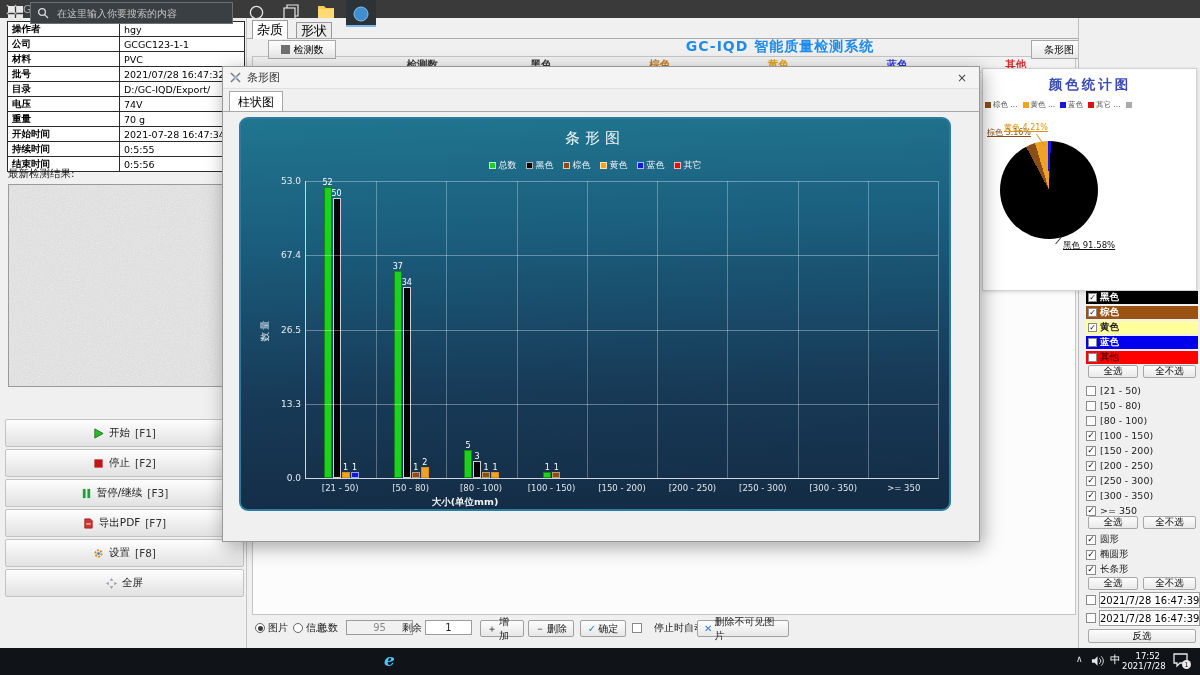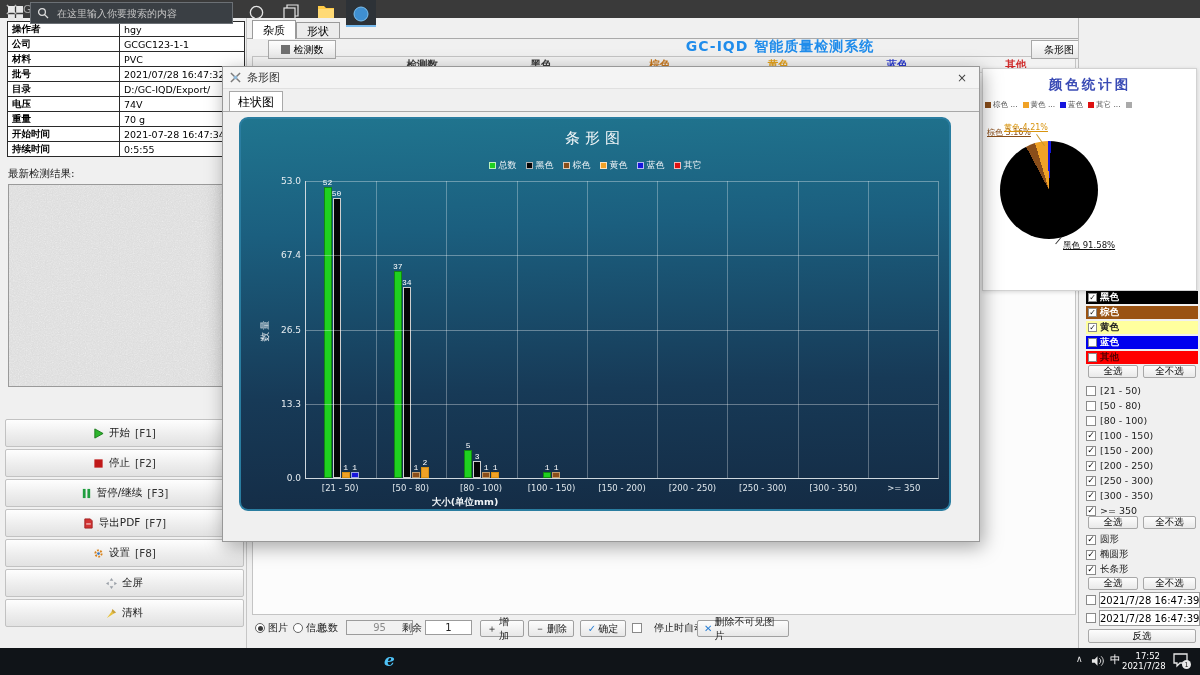--- a/index.html
+++ b/index.html
@@ -18,22 +18,22 @@
   #result-label{left:8px;top:167px;font-size:10.5px;color:#222;}
   #preview{left:8px;top:184px;width:230px;height:201px;border:1px solid #9a9a9a;background:#dcdcdc;overflow:hidden;}
   #left-buttons{left:5px;top:387px;width:239px;margin-top:32px;}
   .lbtn{height:26px;margin-bottom:2px;background:linear-gradient(#fefefe,#ececec 60%,#e2e2e2);
     border:1px solid #c2c2c2;border-radius:2px;display:flex;align-items:center;justify-content:center;
     gap:5px;font-size:10.5px;color:#222;cursor:default;}
   .lbtn .ic{display:flex;align-items:center;}
   .keycap{color:#333;}
   
   #content-bg{left:247px;top:18px;width:831px;height:630px;background:#f0f0f0;}
-  .tab{height:19px;display:flex;align-items:center;justify-content:center;font-size:11px;
-    border:1px solid #9a9a9a;border-bottom:none;box-sizing:border-box;padding:0 10px;}
+  .tab{height:19px;display:flex;align-items:center;justify-content:center;font-size:13px;
+    border:1px solid #9a9a9a;border-bottom:none;box-sizing:border-box;padding:0 4px;}
   #tab-impurity{left:252px;top:20px;background:#fff;z-index:2;}
   #tab-shape{left:296px;top:22px;height:17px;background:#ececec;}
   #tabline{left:247px;top:38px;width:831px;height:1px;background:#aaa;}
   #btn-detect{left:268px;top:40px;width:66px;height:17px;background:linear-gradient(#fdfdfd,#e7e7e7);
     border:1px solid #a8a8a8;display:flex;align-items:center;justify-content:center;gap:4px;font-size:10px;}
   #detect-sq{width:9px;height:9px;background:#6f6f6f;}
   #app-title{left:620px;top:38px;width:320px;text-align:center;font-weight:bold;font-size:14px;color:#1f8ceb;letter-spacing:1px;}
   #btn-bar-top{left:1031px;top:40px;width:54px;height:17px;background:linear-gradient(#fdfdfd,#e7e7e7);
     border:1px solid #a8a8a8;display:flex;align-items:center;justify-content:center;font-size:10px;}
   #logo{left:1117px;top:40px;display:flex;align-items:center;gap:4px;}
@@ -95,21 +95,21 @@
   #chart-legend{position:absolute;left:0;top:40px;width:100%;display:flex;justify-content:center;gap:9px;color:#eef3f6;font-size:9px;}
   .clg{display:flex;align-items:center;gap:3px;}
   .clg .sq{width:7px;height:7px;border:1px solid rgba(255,255,255,.7);}
   #plot{position:absolute;left:64px;top:62px;width:634px;height:298px;border-left:1px solid #cfd8de;border-bottom:1px solid #cfd8de;border-right:1px solid rgba(255,255,255,.35);}
   .hline{position:absolute;left:0;width:100%;height:1px;background:rgba(255,255,255,.34);}
   .vline{position:absolute;top:0;height:100%;width:1px;background:rgba(255,255,255,.30);}
   .ytick{position:absolute;right:100%;margin-right:5px;transform:translateY(-50%);color:#e7edf1;font-size:9px;white-space:nowrap;}
   #ylabel{position:absolute;left:-52px;top:50%;transform:translate(0,-50%) rotate(-90deg);color:#e7edf1;font-size:9.5px;letter-spacing:2px;}
   #groups{position:absolute;left:0;top:0;width:100%;height:100%;display:flex;}
   .bargroup{flex:1;display:flex;align-items:flex-end;justify-content:center;gap:1px;height:100%;position:relative;}
-  .bar{width:8px;position:relative;box-sizing:border-box;font-family:Liberation Mono, monospace;}
+  .bar{width:8px;position:relative;box-sizing:border-box;}
   .bar .bval{position:absolute;top:-9px;left:50%;transform:translateX(-50%);color:#fff;font-size:8px;line-height:8px;}
   #cats{position:absolute;left:64px;top:364px;width:634px;display:flex;color:#dfe7ec;font-size:8.5px;}
   #cats div{flex:1;text-align:center;white-space:nowrap;}
   #xlabel{position:absolute;left:64px;top:377px;width:320px;text-align:center;color:#f0f4f7;font-size:9.5px;font-weight:bold;}
   
   #taskbar{left:0;top:648px;width:1200px;height:27px;background:#101418;}
   #tb-start{left:8px;top:6px;}
   #tb-search{left:30px;top:2px;width:203px;height:22px;background:#3a3f44;border:1px solid #6b7075;color:#c9c9c9;
     font-size:10px;padding-left:26px;box-sizing:border-box;font-family:"DejaVu Sans","Liberation Sans",sans-serif;}
   #tb-search::placeholder{color:#c4c4c4;}
@@ -165,20 +165,24 @@
         <div class="fvalue">70 g</div>
       </div>
       <div class="frow">
         <div class="flabel">开始时间</div>
         <div class="fvalue">2021-07-28 16:47:34</div>
       </div>
       <div class="frow">
         <div class="flabel">持续时间</div>
         <div class="fvalue">0:5:55</div>
       </div>
+      <div class="frow">
+        <div class="flabel">结束时间</div>
+        <div class="fvalue">0:5:56</div>
+      </div>
     </div>
   <div class="abs" id="result-label">最新检测结果:</div>
   <div class="abs" id="preview">
     <svg width="230" height="201">
         <filter id="noise">
           <feTurbulence type="fractalNoise" baseFrequency="0.85" numOctaves="2" stitchTiles="stitch"></feTurbulence>
           <feColorMatrix type="saturate" values="0"></feColorMatrix>
           <feComponentTransfer>
             <feFuncR type="linear" slope="0.35" intercept="0.62"></feFuncR>
             <feFuncG type="linear" slope="0.35" intercept="0.62"></feFuncG>
@@ -237,29 +241,20 @@
         <span>设置</span>
         <span class="keycap">[F8]</span>
       </div>
       <div class="lbtn">
         <span class="ic">
           <svg width="11" height="11" viewBox="0 0 12 12">
             <path d="M6 0l2 3H4zM6 12l2-3H4zM0 6l3-2v4zM12 6l-3-2v4z" fill="#9aa0a8"></path>
           </svg>
         </span>
         <span>全屏</span>
-      </div>
-      <div class="lbtn">
-        <span class="ic">
-          <svg width="11" height="11" viewBox="0 0 12 12">
-            <path d="M7 1l4 4-3 1.2L6 4z" fill="#caa23a"></path>
-            <path d="M1 11l5-7 2.2 2.2z" fill="#e8c23a"></path>
-          </svg>
-        </span>
-        <span>清料</span>
       </div>
     </div>
 
   <div class="abs" id="content-bg"></div>
   <div class="abs tab" id="tab-impurity">杂质</div>
   <div class="abs tab" id="tab-shape">形状</div>
   <div class="abs" id="tabline"></div>
   <div class="abs" id="table-area"></div>
   <div class="abs" id="table-header">
       <div class="hspacer"></div>

